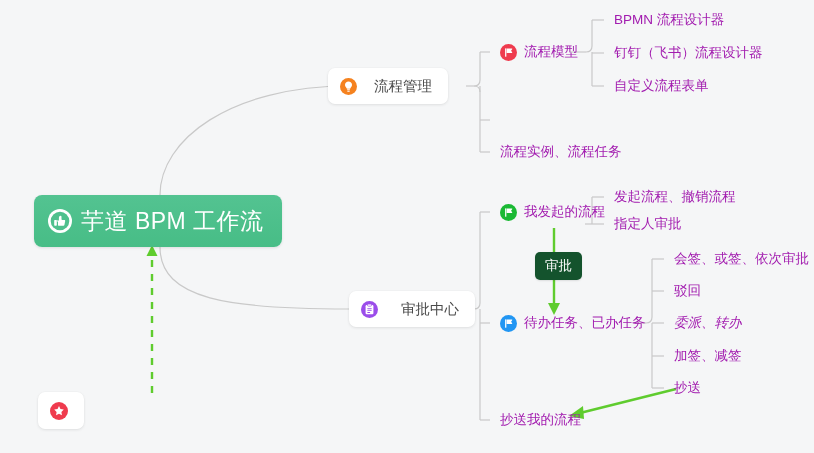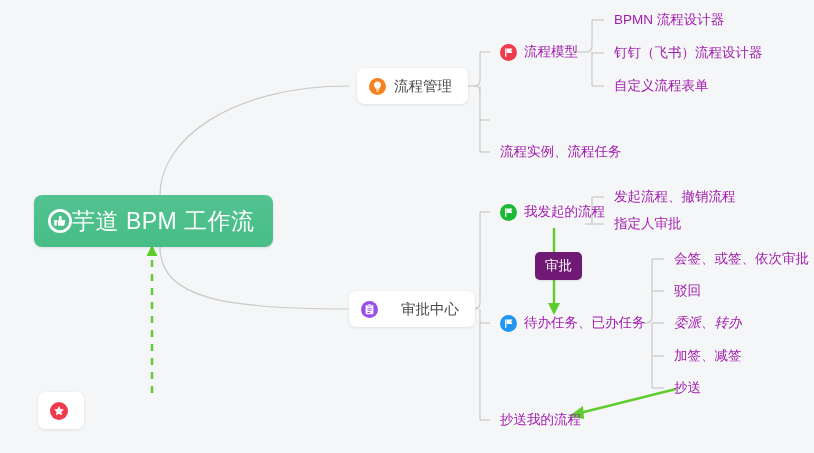--- a/index.html
+++ b/index.html
@@ -26,21 +26,21 @@
     height:52px;
     padding:0 18px 0 14px;
     background:#4fc08d;
     background:linear-gradient(180deg,#53c391 0%,#47bd86 100%);
     border-radius:8px;
     box-shadow:0 1px 3px rgba(0,0,0,.10);
     color:#ffffff;
     font-size:23px;
     letter-spacing:.5px;
   }
-  .root .label{font-weight:400;}
+  .root .label{margin-left:9px;font-weight:400;}
 
   
   .card{
     background:#ffffff;
     border-radius:7px;
     box-shadow:0 1px 3px rgba(0,0,0,.09),0 0 0 .5px rgba(0,0,0,.02);
     height:36px;
     padding:0 16px 0 12px;
     font-size:14.5px;
     color:#4a4a4a;
@@ -55,21 +55,21 @@
     color:#a21caf;
     background:transparent;
   }
   .leaf .label{margin-left:7px;}
   .leaf.noicon .label{margin-left:0;}
 
   
   .tag{
     left:535px;top:252px;
     height:28px;padding:0 10px;
-    background:#701a75;
+    background:#14532d;
     border-radius:5px;
     color:#ffffff;
     font-size:13.5px;
     justify-content:flex-start;
     box-shadow:0 1px 2px rgba(0,0,0,.10);
     z-index:5;
   }
 
   
   .ic{
@@ -154,21 +154,21 @@
       <svg width="24" height="24" viewBox="0 0 24 24">
         <circle cx="12" cy="12" r="11" fill="#ffffff"></circle>
         <circle cx="12" cy="12" r="9.3" fill="#4fc08d"></circle>
         <path d="M9.2 11.4h1.7V8.9c0-1.2.8-2.1 1.7-2.1.6 0 .9.4.9 1v2.4c0 .4.3.7.7.7h2.1c.6 0 1 .5.9 1.1l-.8 4c-.1.5-.5.8-1 .8h-4.5c-.5 0-.9-.4-.9-.9v-3.5H9.2c-.3 0-.5-.2-.5-.5v-.1c0-.2.2-.4.5-.4z" fill="#ffffff"></path>
         <rect x="6.2" y="10.9" width="2.6" height="5.9" rx=".7" fill="#ffffff"></rect>
       </svg>
     </span>
     <span class="label">芋道 BPM 工作流</span>
   </div>
 
-  <div class="node card" style="left:357px;top:68px;">
+  <div class="node card" style="left:328px;top:68px;gap:9px;">
     <span class="ic ic-orange">
       <svg width="17" height="17" viewBox="0 0 17 17">
         <path d="M8.5 3.4c-2 0-3.5 1.5-3.5 3.4 0 1.3.7 2.2 1.3 2.9.3.4.5.7.5 1.1h3.4c0-.4.2-.7.5-1.1.6-.7 1.3-1.6 1.3-2.9 0-1.9-1.5-3.4-3.5-3.4z" fill="#fff"></path>
         <rect x="6.9" y="11.3" width="3.2" height=".95" rx=".45" fill="#fff"></rect>
         <rect x="7.2" y="12.7" width="2.6" height=".95" rx=".45" fill="#fff"></rect>
       </svg>
     </span>
     <span class="label">流程管理</span>
   </div>
 

